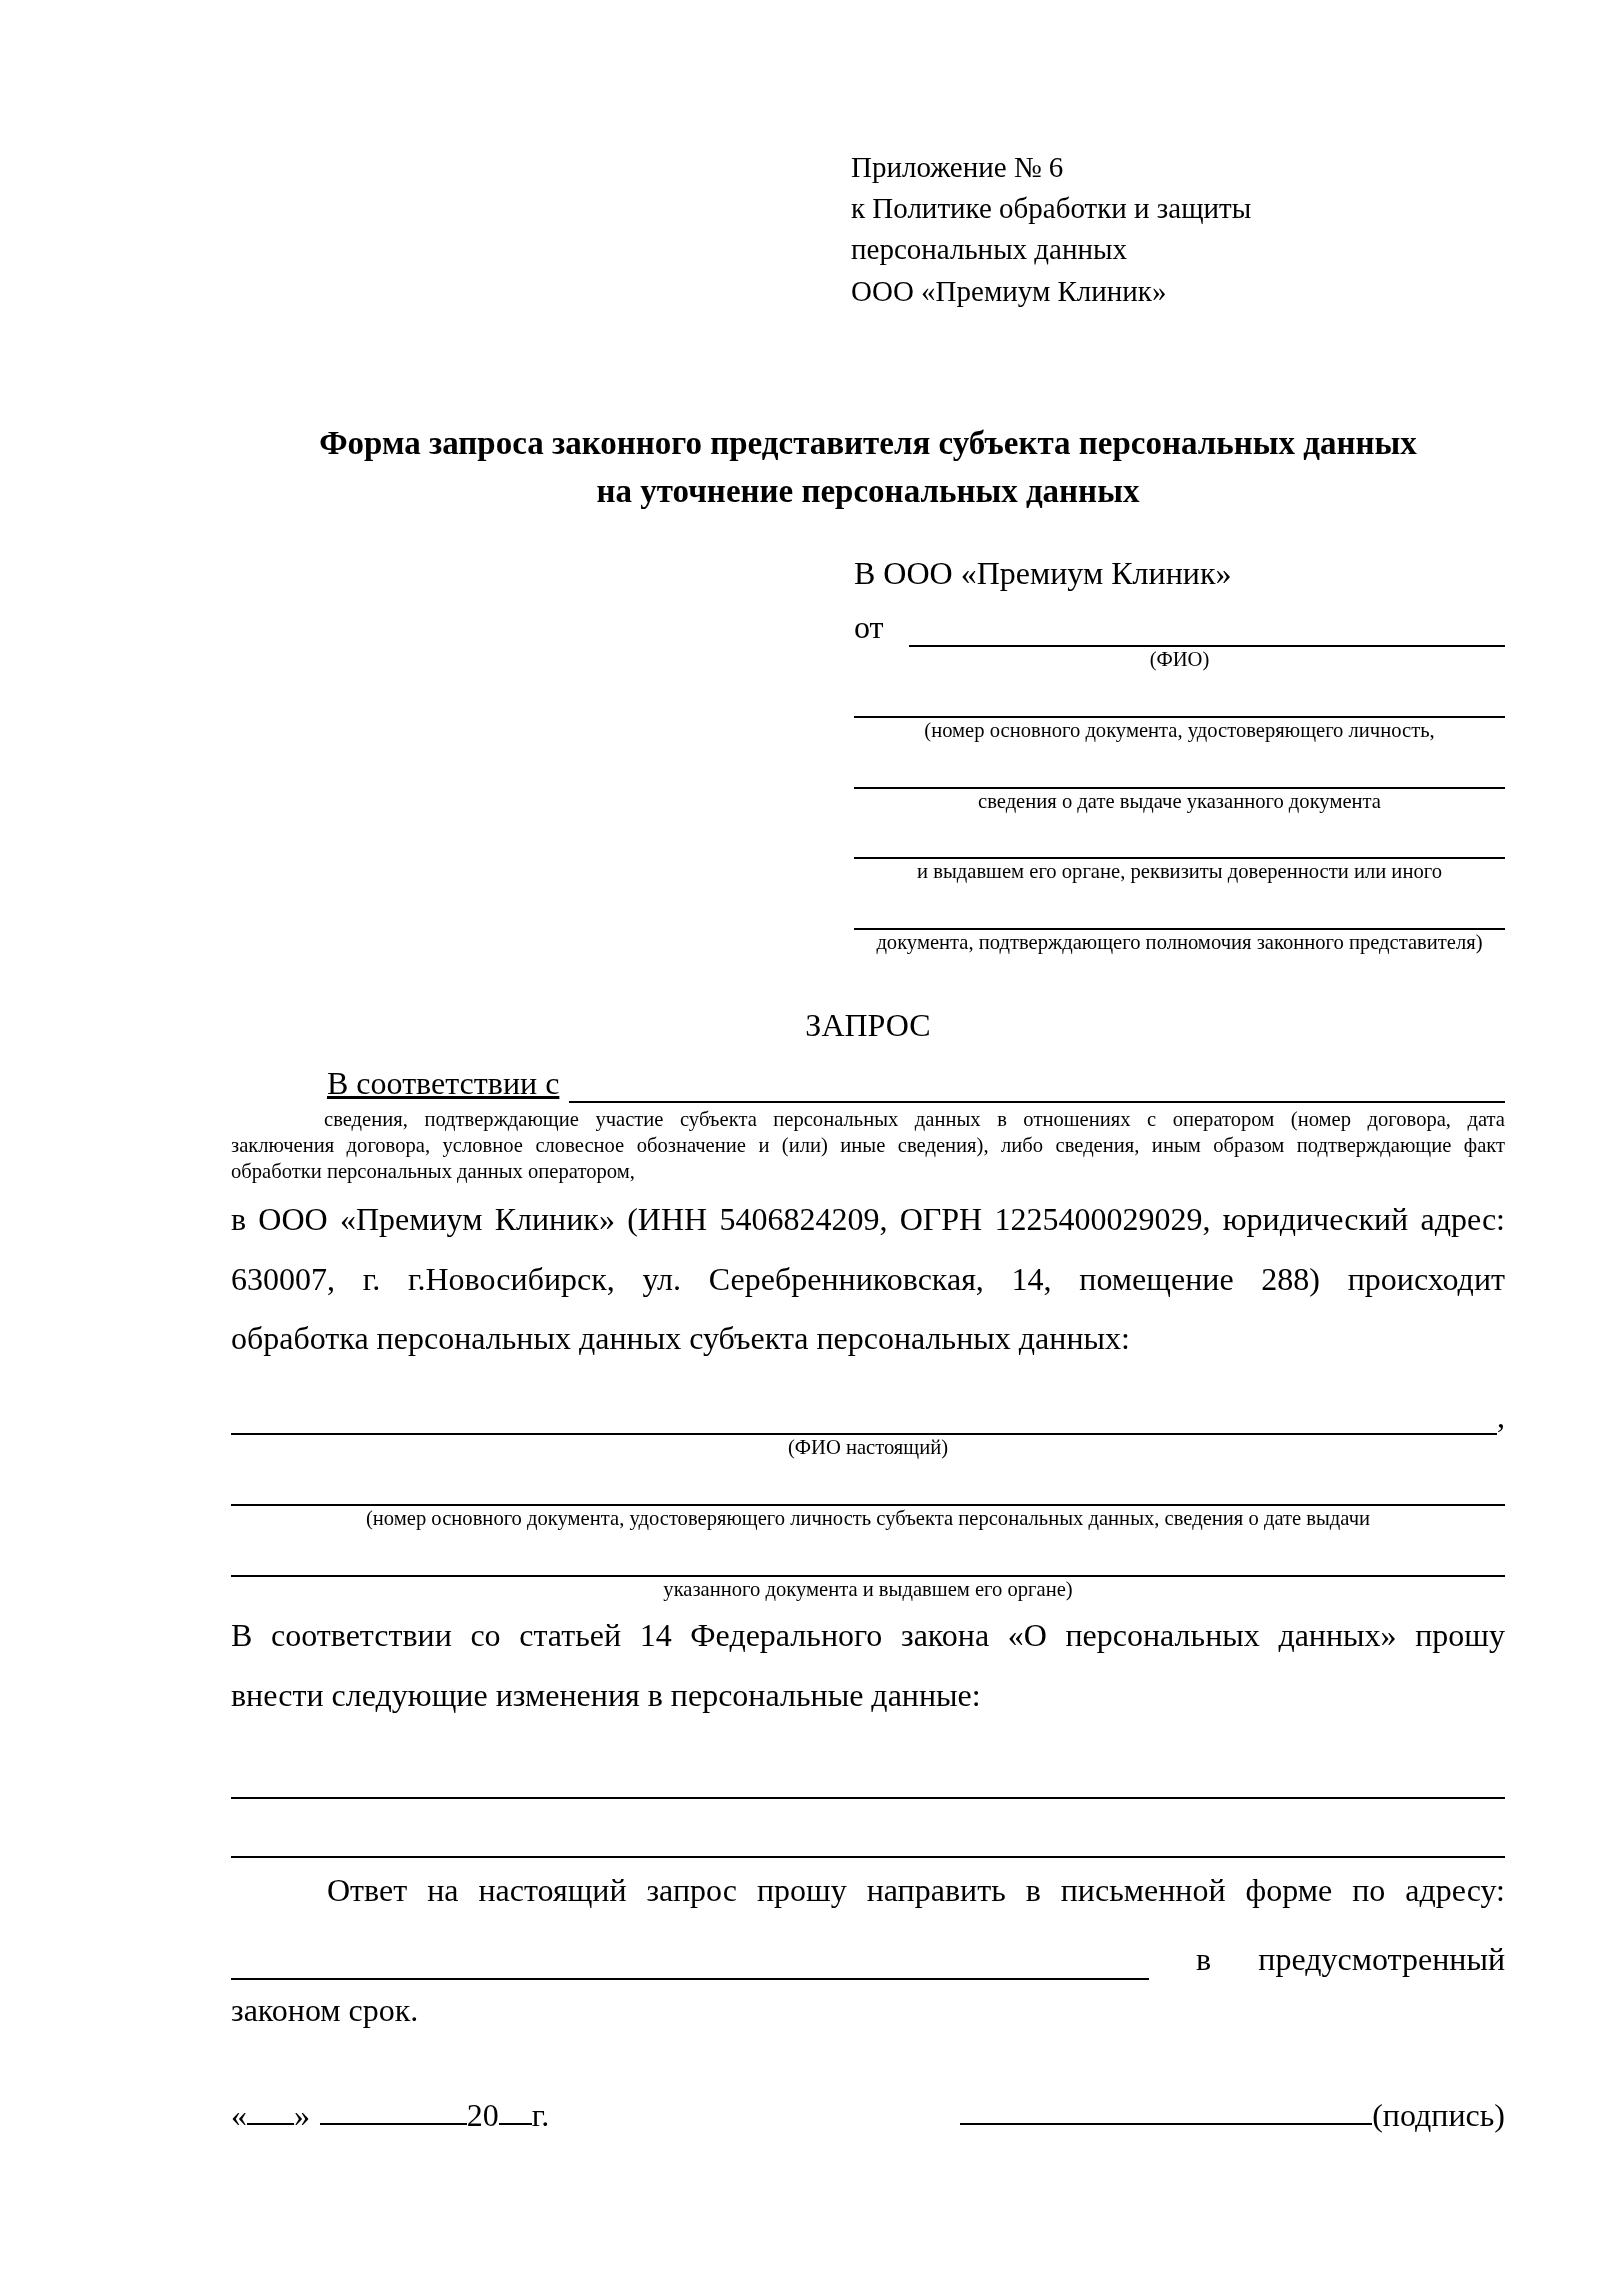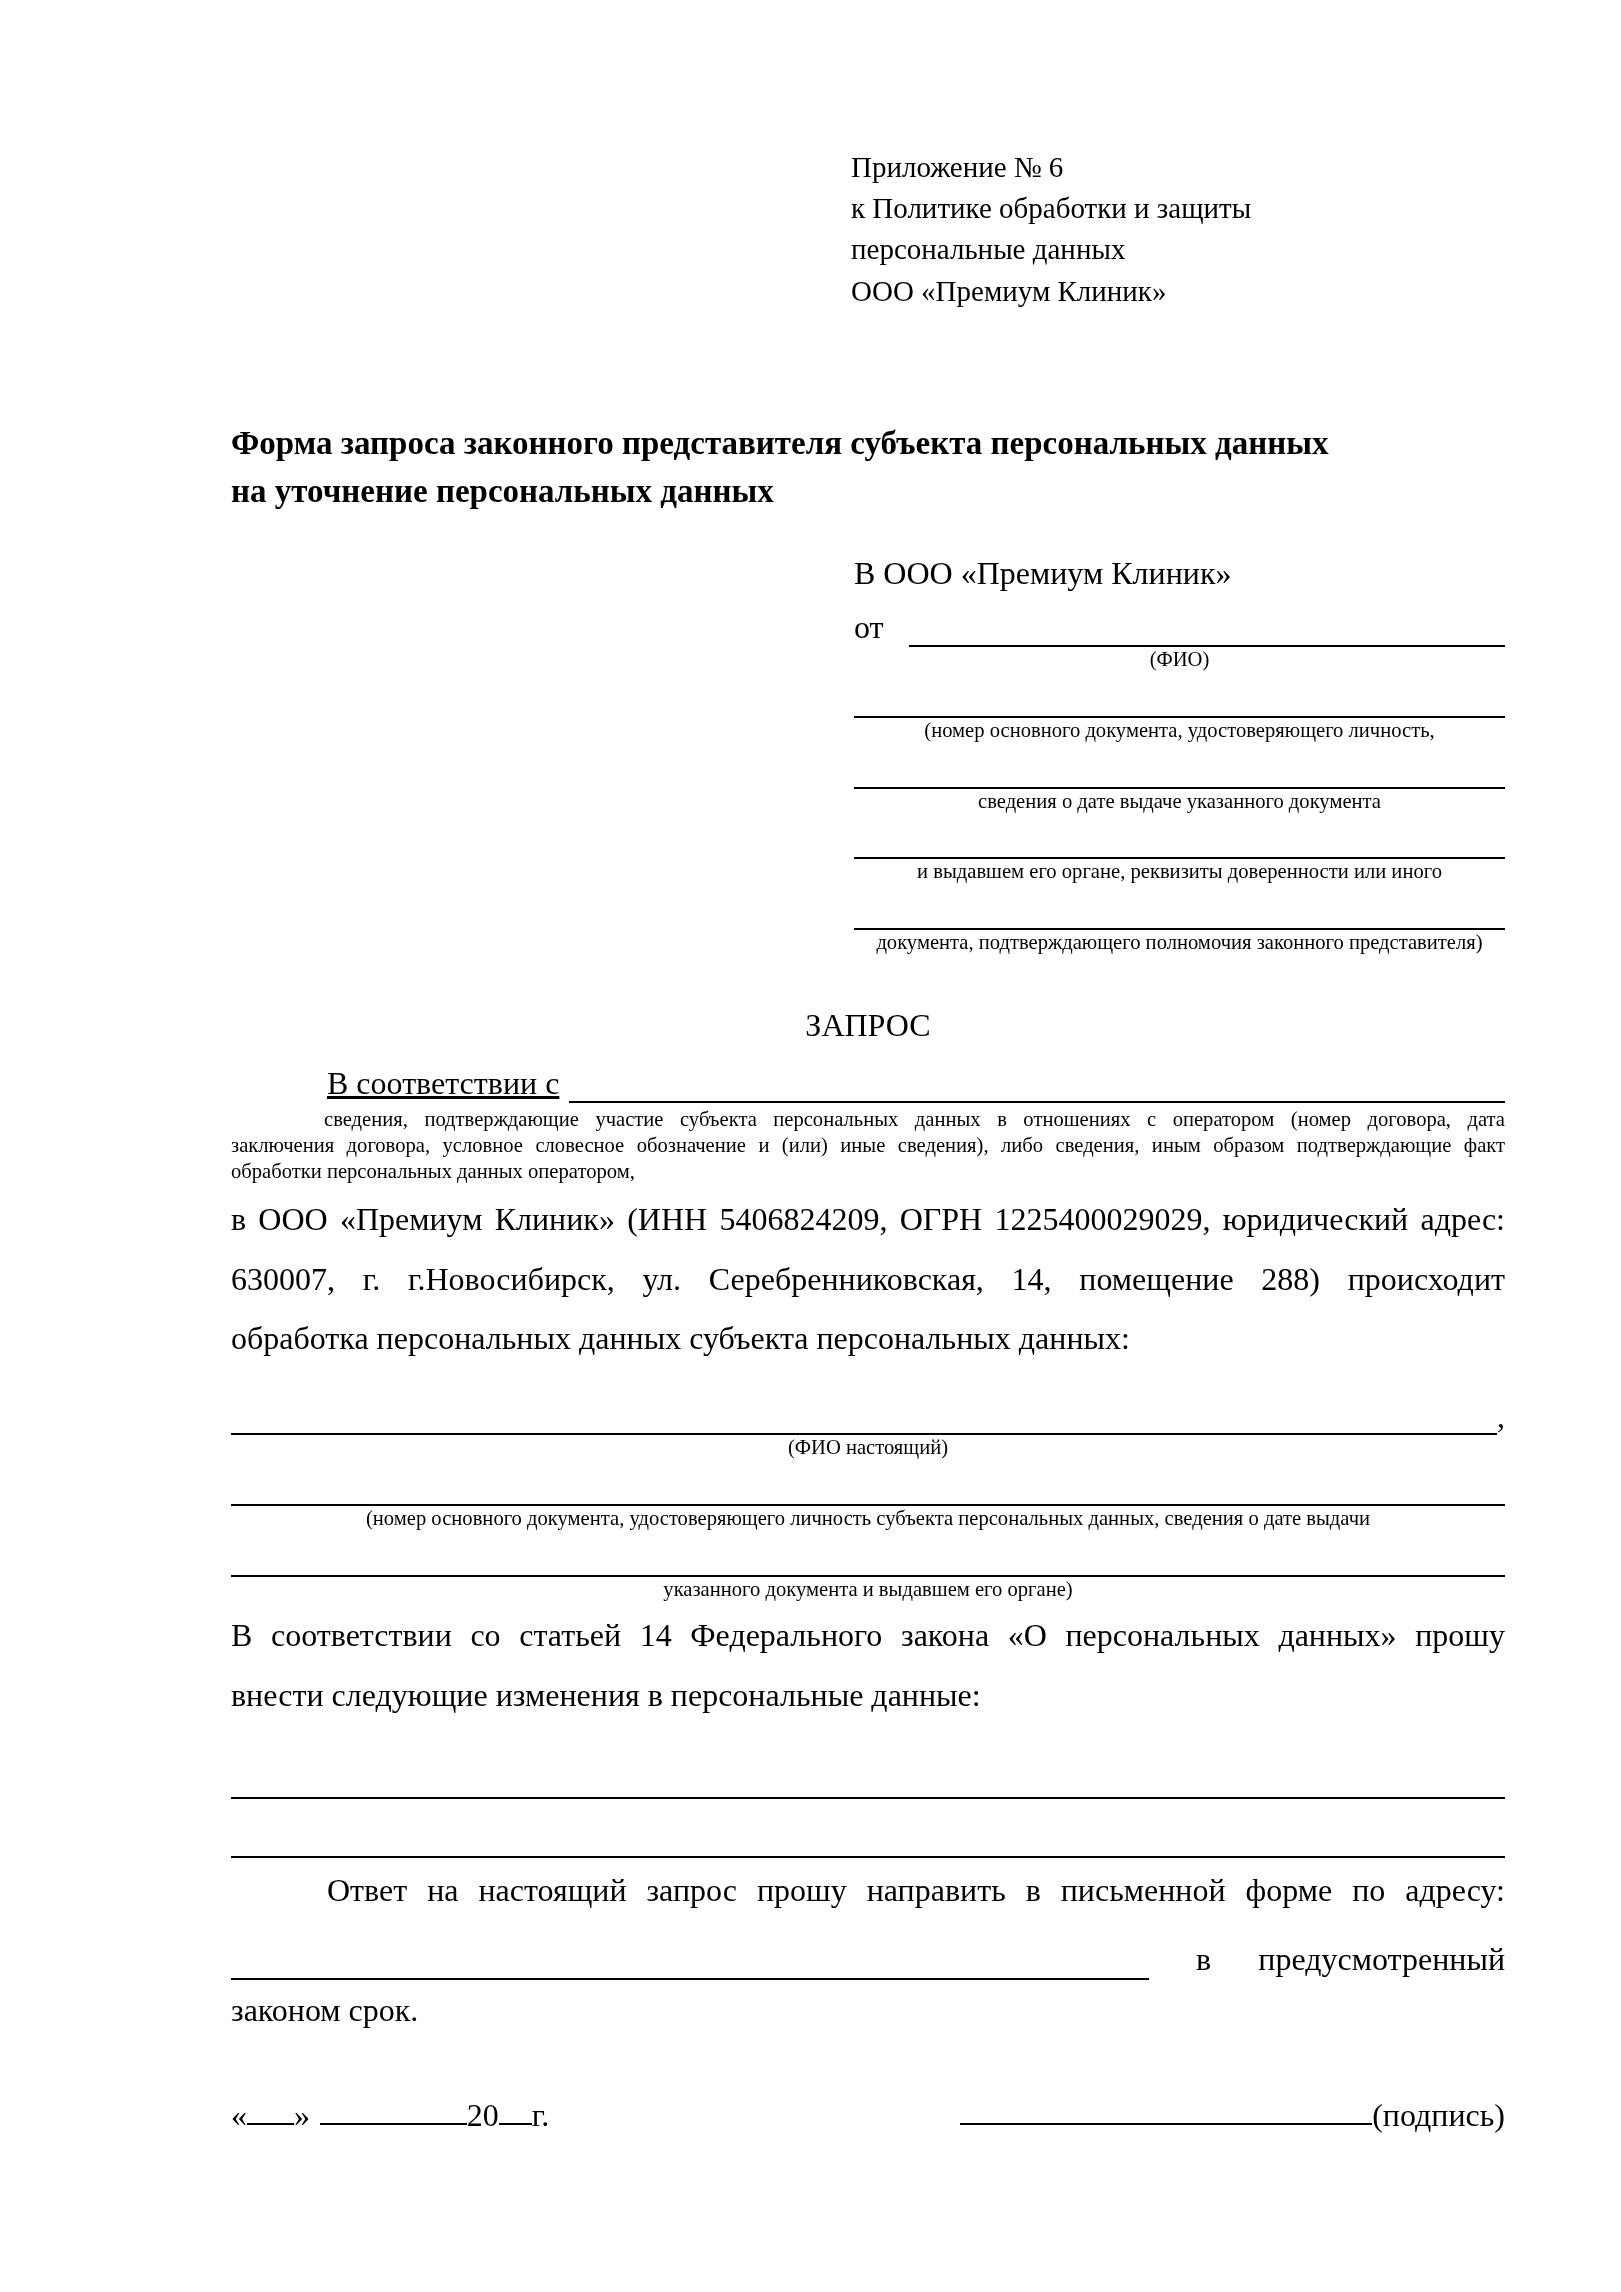--- a/index.html
+++ b/index.html
@@ -10,21 +10,21 @@
     height: 2185px;
     background: #ffffff;
     color: #000000;
     font-family: "Liberation Serif", "DejaVu Serif", serif;
     padding: 147px 116px 0 231px;
     overflow: hidden;
   }
   
   .hdr { margin-left: 620px; font-size: 29px; line-height: 1.42; white-space: nowrap; }
   
-  .title { margin-top: 108px; text-align: left; font-size: 33px; font-weight: bold; line-height: 1.45; }
+  .title { margin-top: 108px; text-align: center; font-size: 33px; font-weight: bold; line-height: 1.45; }
   
   .addr { margin-left: 623px; margin-top: 38px; font-size: 32px; line-height: 1.25; }
   .blank { border-bottom: 2.9px solid #000; }
   .addr-from { display: flex; margin-top: 13.7px; gap: 12px; }
   .addr-from .blank { flex: 1; margin-left: 13.7px; }
   .cap { font-size: 20.6px; line-height: 1.25; text-align: center; }
   .addr-field { height: 45px; border-bottom: 2.9px solid #000; }
   
   .req-head { text-align: center; font-size: 32px; margin-top: 51px; }
   .acc-row { display: flex; margin-top: 19.6px; font-size: 32px; line-height: 1.25; }
@@ -56,21 +56,21 @@
   .nowrap { white-space: nowrap; }
 </style>
 </head>
 <body>
 
 <div class="page">
 
   <div class="hdr">
     <div>Приложение № 6</div>
     <div>к Политике обработки и защиты</div>
-    <div>персональные данных</div>
+    <div>персональных данных</div>
     <div>ООО «Премиум Клиник»</div>
   </div>
 
   <div class="title">
     <div>Форма запроса законного представителя субъекта персональных данных</div>
     <div>на уточнение персональных данных</div>
   </div>
 
   <div class="addr">
     <div>В ООО «Премиум Клиник»</div>

